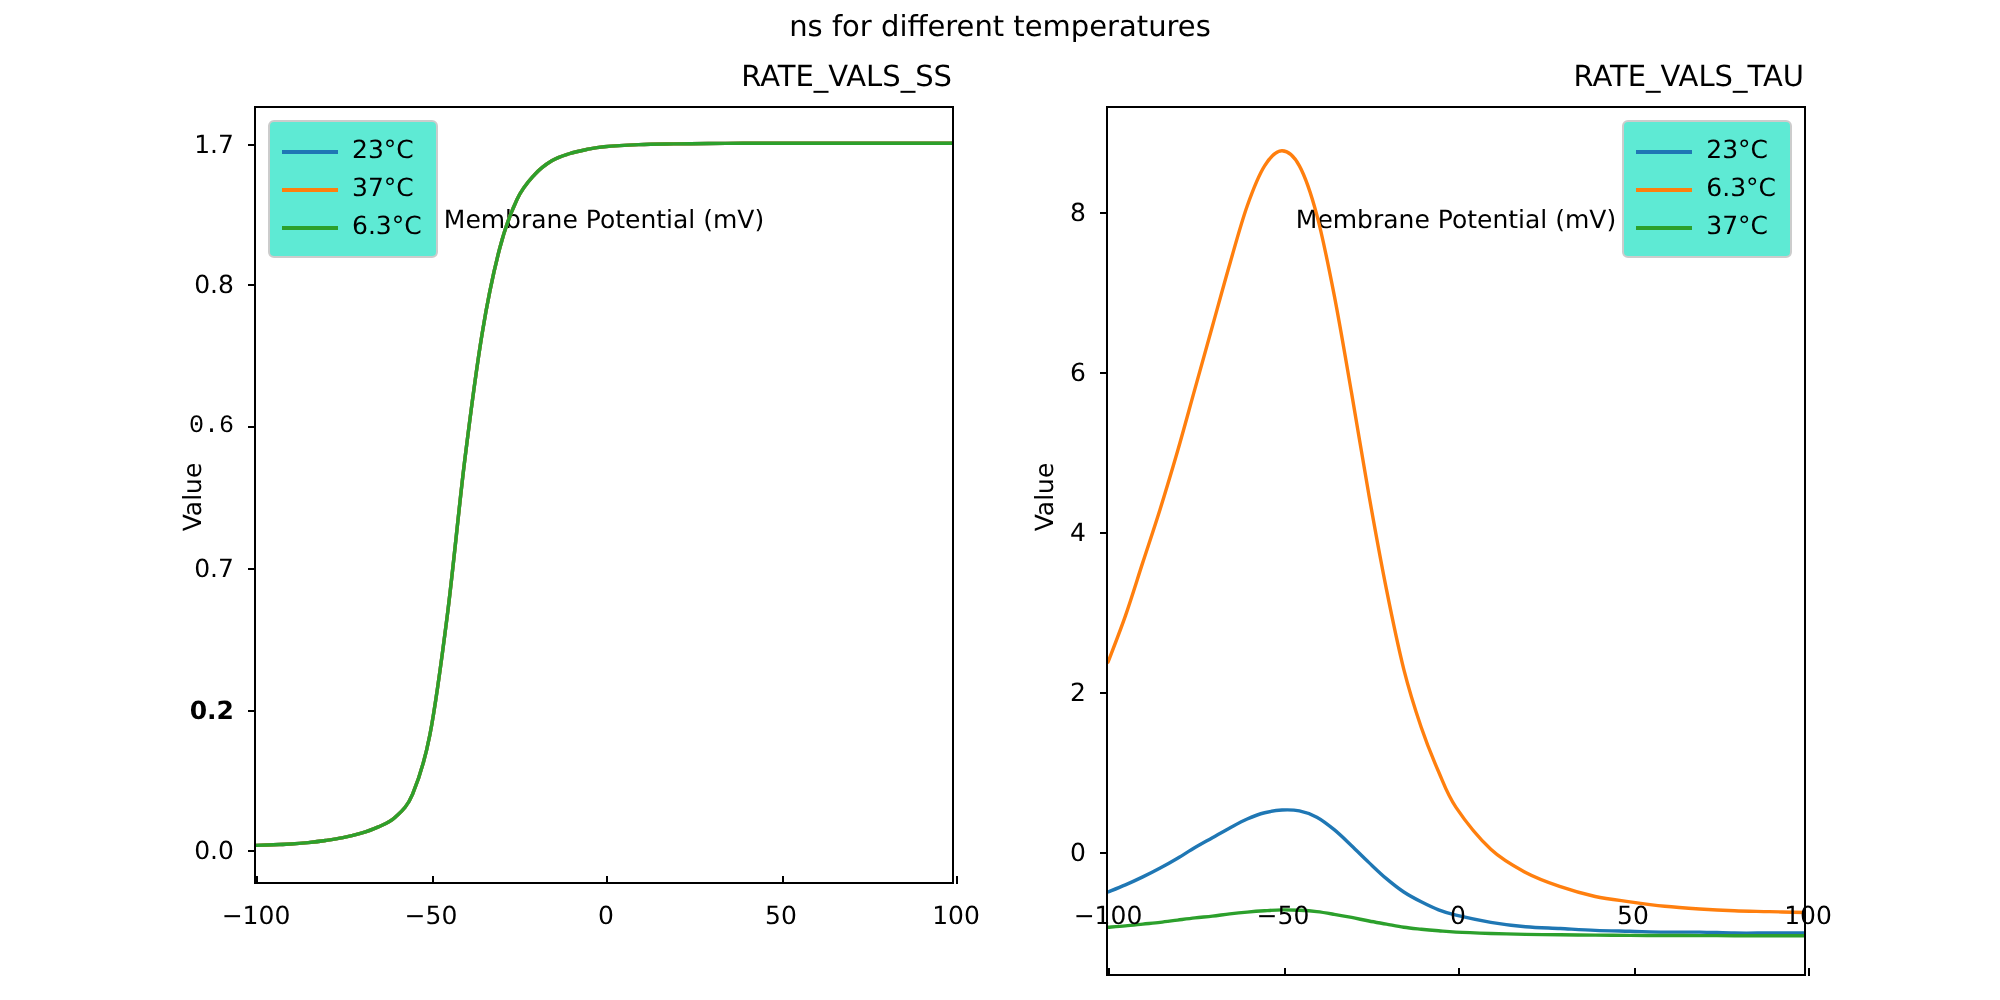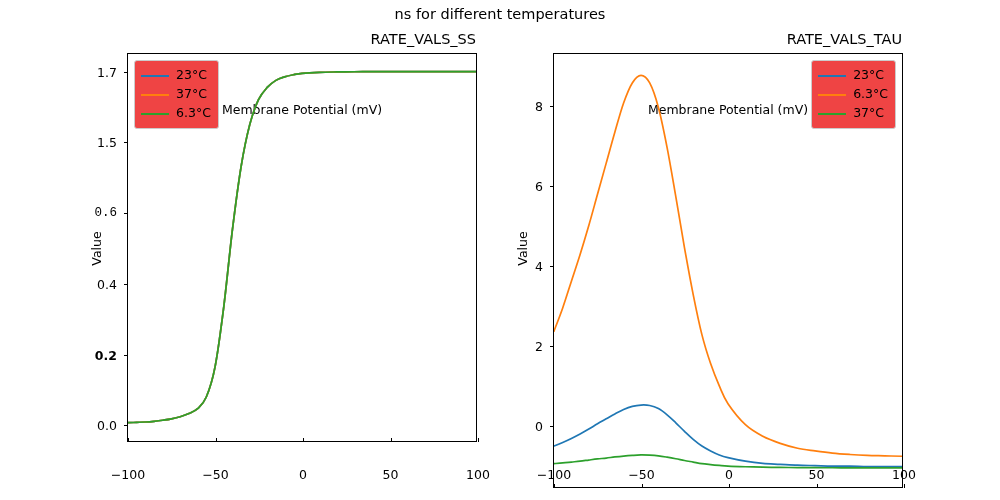--- a/index.html
+++ b/index.html
@@ -85,40 +85,39 @@
     width: 0;
     border-left: 1.1px solid #000000;
     height: 4px;
   }
   .tick-x-lbl {
     position: absolute;
     top: 8px;
     font-size: 12.5px;
     transform: translateX(-50%);
     white-space: nowrap;
-    margin-top: 17px;
   }
   .tick-y {
     position: absolute;
     left: -4px;
     height: 0;
     border-top: 1.1px solid #000000;
     width: 4px;
   }
   .tick-y-lbl {
     position: absolute;
     right: 9px;
     font-size: 12.5px;
     transform: translateY(-50%);
     white-space: nowrap;
   }
   .legend {
     position: absolute;
     box-sizing: border-box;
-    background: #ef4444;
+    background: #5eead4;
     border: 1px solid #cccccc;
     border-radius: 3px;
     padding: 5px 7px 5px 6px;
     font-size: 12.5px;
     line-height: 1;
   }
   #legend-left  { left: 6px;  top: 6px; }
   #legend-right { right: 6px; top: 6px; }
   .legend-row {
     display: flex;
@@ -160,25 +159,25 @@
         <div class="tick-x-lbl" style="left: 175px; top: 396px;">0</div>
         <div class="tick-x" style="left: 262.5px;"></div>
         <div class="tick-x-lbl" style="left: 262.5px; top: 396px;">50</div>
         <div class="tick-x" style="left: 350px;"></div>
         <div class="tick-x-lbl" style="left: 350px; top: 396px;">100</div>
         <div class="tick-y" style="top: 371.318px;"></div>
         <div class="tick-y-lbl" style="top: 371.318px; right: 359px;">0.0</div>
         <div class="tick-y" style="top: 300.591px;"></div>
         <div class="tick-y-lbl" style="top: 300.591px; right: 359px; font-weight: bold;">0.2</div>
         <div class="tick-y" style="top: 229.864px;"></div>
-        <div class="tick-y-lbl" style="top: 229.864px; right: 359px;">0.4</div>
+        <div class="tick-y-lbl" style="top: 229.864px; right: 359px;">0.7</div>
         <div class="tick-y" style="top: 159.136px;"></div>
         <div class="tick-y-lbl" style="top: 159.136px; right: 359px; font-family: Liberation Mono, monospace;">0.6</div>
         <div class="tick-y" style="top: 88.4091px;"></div>
-        <div class="tick-y-lbl" style="top: 88.4091px; right: 359px;">1.5</div>
+        <div class="tick-y-lbl" style="top: 88.4091px; right: 359px;">0.8</div>
         <div class="tick-y" style="top: 17.6818px;"></div>
         <div class="tick-y-lbl" style="top: 17.6818px; right: 359px;">1.7</div>
       </div>
     <div class="legend" id="legend-left">
         <div class="legend-row">
           <span class="legend-swatch" style="border-top-color: rgb(31, 119, 180);"></span>
           <span class="legend-label">23°C</span>
         </div>
         <div class="legend-row">
           <span class="legend-swatch" style="border-top-color: rgb(255, 127, 14);"></span>

